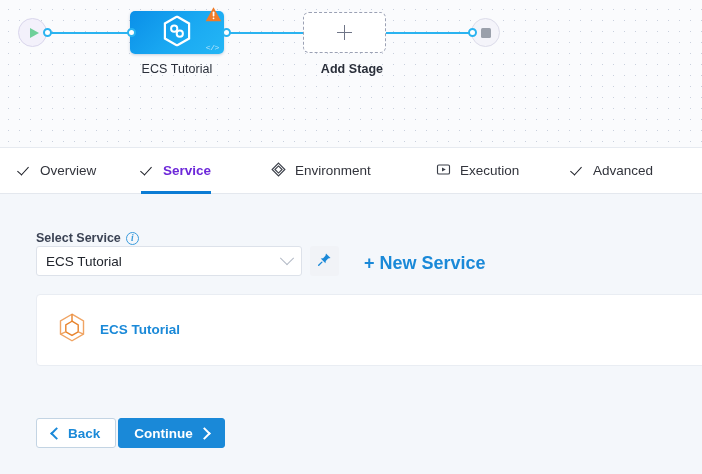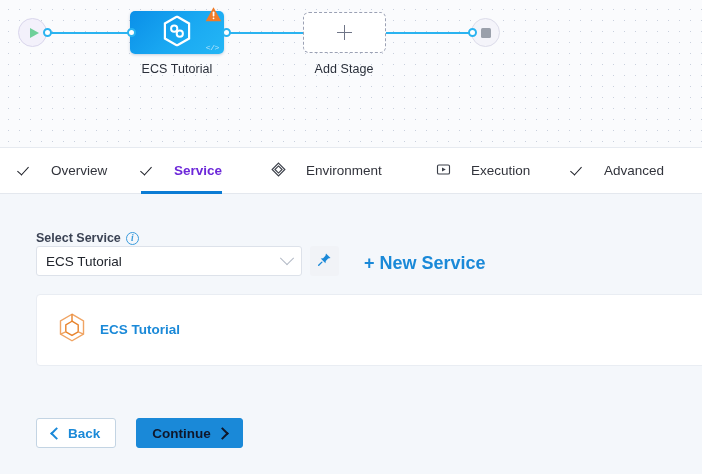--- a/index.html
+++ b/index.html
@@ -158,21 +158,21 @@
   .node-label {
     position: absolute;
     top: 62px;
     width: 160px;
     text-align: center;
     font-size: 12.5px;
     color: #2a2f3a;
     letter-spacing: 0.05px;
   }
   .label-stage { left: 97px; }
-  .label-add   { left: 264px; }
+  .label-add   { left: 272px; font-weight: bold; }
 
   
   .node-add {
     position: absolute;
     left: 303px;
     top: 12px;
     width: 83px;
     height: 41px;
     border-radius: 6px;
     background: #ffffff;
@@ -200,21 +200,21 @@
     background: #ffffff;
     border-bottom: 1px solid #e4e8ee;
     box-sizing: border-box;
   }
   .tab {
     position: absolute;
     top: 0;
     height: 45px;
     display: flex;
     align-items: center;
-    gap: 20px;
+    gap: 9px;
     font-size: 13.5px;
     color: #32343c;
     cursor: pointer;
     user-select: none;
   }
   .tab.active { font-weight: bold; color: #6d28d9; }
   .tab .ul {
     position: absolute;
     left: 0;
     right: 0;
@@ -356,21 +356,21 @@
     font-size: 12.5px;
     color: #5b6272;
     line-height: 1.4;
   }
 
   .btn-row {
     position: absolute;
     left: 36px;
     top: 224px;
     display: flex;
-    gap: 20px;
+    gap: 2px;
     align-items: center;
   }
   .btn {
     height: 30px;
     border-radius: 3px;
     display: flex;
     align-items: center;
     gap: 7px;
     font-size: 13.5px;
     font-weight: bold;
@@ -379,21 +379,21 @@
     padding: 0 15px;
   }
   .btn-back {
     background: #ffffff;
     border: 1px solid #c3d4e3;
     color: #1a89d8;
   }
   .btn-continue {
     background: #1a89d8;
     border: 1px solid #1a89d8;
-    color: #0f172a;
+    color: #ffffff;
   }
   .arr {
     width: 7px; height: 7px;
     border: solid currentColor;
     border-width: 0 2px 2px 0;
     display: inline-block;
   }
   .arr-l { transform: rotate(135deg); }
   .arr-r { transform: rotate(-45deg); }
 </style>

